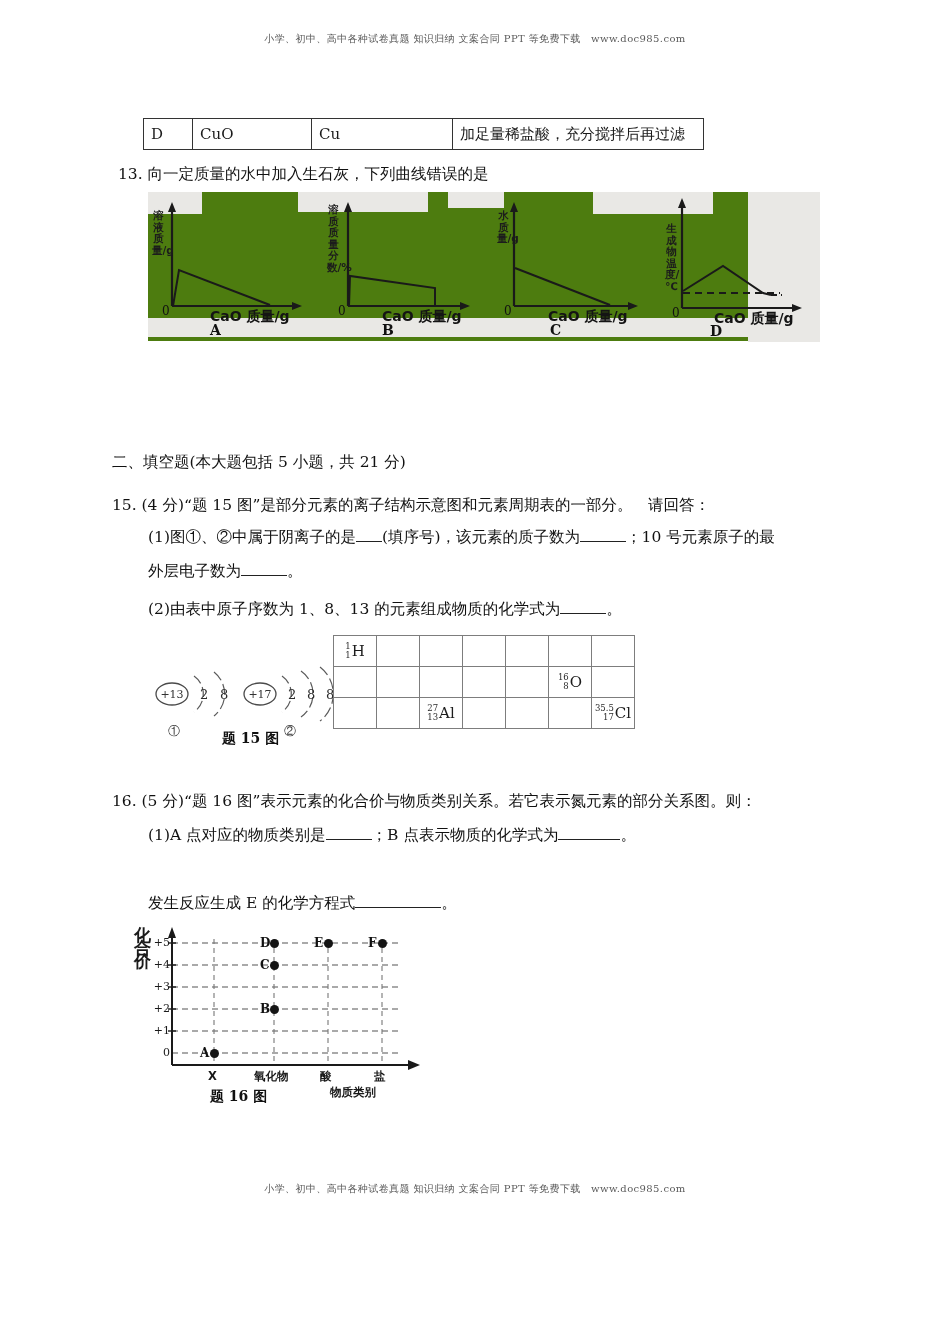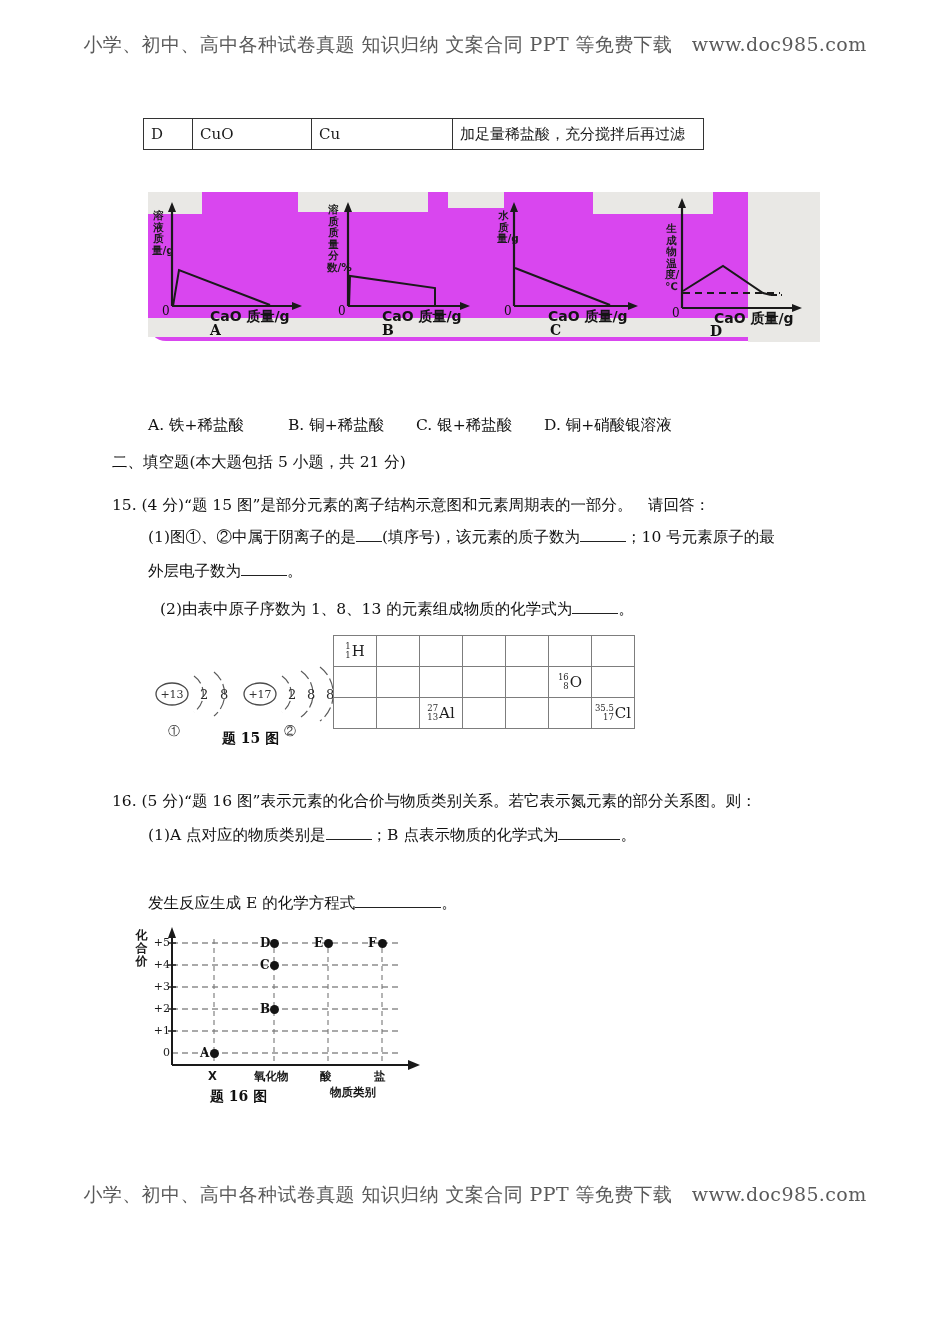--- a/index.html
+++ b/index.html
@@ -21,21 +21,21 @@
     width: 950px;
     height: 1344px;
   }
 
   
   .watermark {
     position: absolute;
     left: 0;
     width: 950px;
     text-align: center;
-    font-size: 19px;
+    font-size: 10px;
     color: #5a5a5a;
     letter-spacing: 0.4px;
     font-family: "DejaVu Serif", "Liberation Serif", serif;
     white-space: nowrap;
   }
   .watermark-top { top: 32px; }
   .watermark-bottom { top: 1182px; }
 
   
   .qline {
@@ -79,23 +79,22 @@
   .tt-c3 { width: 126px; }
   .tt-c4 { width: 236px; }
 
   
   .fig13 {
     position: absolute;
     left: 148px;
     top: 192px;
     width: 672px;
     height: 149px;
-    background: #d946ef;
+    background: #4d7c0f;
     filter: none;
-    border-radius: 18px;
   }
   .fig13 .patch {
     position: absolute;
     background: #e9e8e5;
   }
   .graphcell {
     position: absolute;
     top: 0;
     width: 168px;
     height: 145px;
@@ -193,21 +192,21 @@
     left: 132px;
     top: 925px;
     width: 300px;
     height: 185px;
   }
   .ylab16 {
     position: absolute;
     left: 2px;
     top: 4px;
     width: 15px;
-    font-size: 12px;
+    font-size: 17px;
     line-height: 13px;
     font-weight: bold;
     text-align: center;
     color: #1a1a1a;
     font-family: Liberation Serif, serif;
   }
   .tick16 {
     position: absolute;
     font-size: 11px;
     color: #1a1a1a;
@@ -259,20 +258,21 @@
     <tbody>
         <tr>
       <td class="tt-c1">D</td>
       <td class="tt-c2">CuO</td>
       <td class="tt-c3">Cu</td>
       <td class="tt-c4">加足量稀盐酸，充分搅拌后再过滤</td>
     </tr>
   </tbody>
     </table>
 
+  <div class="qline" style="left:118px; top:160px;">13. 向一定质量的水中加入生石灰，下列曲线错误的是</div>
 
   <div class="fig13">
 
     <div class="patch" style="left:0px;   top:0px;  width:54px;  height:22px;"></div>
     <div class="patch" style="left:150px; top:0px;  width:130px; height:20px;"></div>
     <div class="patch" style="left:300px; top:0px;  width:56px;  height:16px;"></div>
     <div class="patch" style="left:445px; top:0px;  width:120px; height:22px;"></div>
     <div class="patch" style="left:600px; top:0px;  width:72px;  height:150px;"></div>
     <div class="patch" style="left:0px;   top:126px;width:672px; height:19px;"></div>
 
@@ -335,41 +335,32 @@
         <polyline points="31,99 71,74 111,101 119,103" fill="none" stroke="#1a1a1a" stroke-width="2"></polyline>
         <line x1="119" y1="103" x2="130" y2="103" stroke="#1a1a1a" stroke-width="1.8" stroke-dasharray="6,4"></line>
       </svg>
       <div class="vlabel" style="left:13px; top:14px;margin-top:17px;">生成物温度/℃</div>
       <div class="zero" style="left:20px; top:114px;">0</div>
       <div class="xlabel" style="left:62px; top:118px;">CaO 质量/g</div>
       <div class="panel-letter" style="left:58px; top:131px;">D</div>
     </div>
   </div>
 
-  <div class="qline" style="left:148px; top:411px;">
-    <span>A. 铁+稀盐酸</span>
-    <span style="display:inline-block; width:34px;"></span>
-    <span>B. 铜+稀盐酸</span>
-    <span style="display:inline-block; width:22px;"></span>
-    <span>C. 银+稀盐酸</span>
-    <span style="display:inline-block; width:22px;"></span>
-    <span>D. 铜+硝酸银溶液</span>
-  </div>
 
   <div class="qline" style="left:112px; top:448px;">二、填空题(本大题包括 5 小题，共 21 分)</div>
 
   <div class="qline" style="left:112px; top:491px;">15. (4 分)“题 15 图”是部分元素的离子结构示意图和元素周期表的一部分。　请回答：</div>
 
   <div class="qline" style="left:148px; top:523px;">
     <span>(1)图①、②中属于阴离子的是</span><span class="blank b-sm"></span><span>(填序号)，该元素的质子数为</span><span class="blank b-md"></span><span>；10 号元素原子的最</span>
   </div>
   <div class="qline" style="left:148px; top:557px;">
     <span>外层电子数为</span><span class="blank b-md"></span><span>。</span>
   </div>
-  <div class="qline" style="left:160px; top:595px;">
+  <div class="qline" style="left:148px; top:595px;">
     <span>(2)由表中原子序数为 1、8、13 的元素组成物质的化学式为</span><span class="blank b-md"></span><span>。</span>
   </div>
 
   <div class="fig15">
 
     <div class="ion" style="left:10px; top:45px;">
       <svg width="96" height="58" viewBox="0 0 96 58">
         <ellipse cx="22" cy="29" rx="16" ry="11" fill="none" stroke="#4a4a4a" stroke-width="1.3"></ellipse>
         <text x="22" y="33" font-size="11" text-anchor="middle" fill="#333" font-family="DejaVu Serif, serif">+13</text>
         <path d="M 44 11 A 22 22 0 0 1 44 47" fill="none" stroke="#5a5a5a" stroke-width="1.2" stroke-dasharray="10,4"></path>

